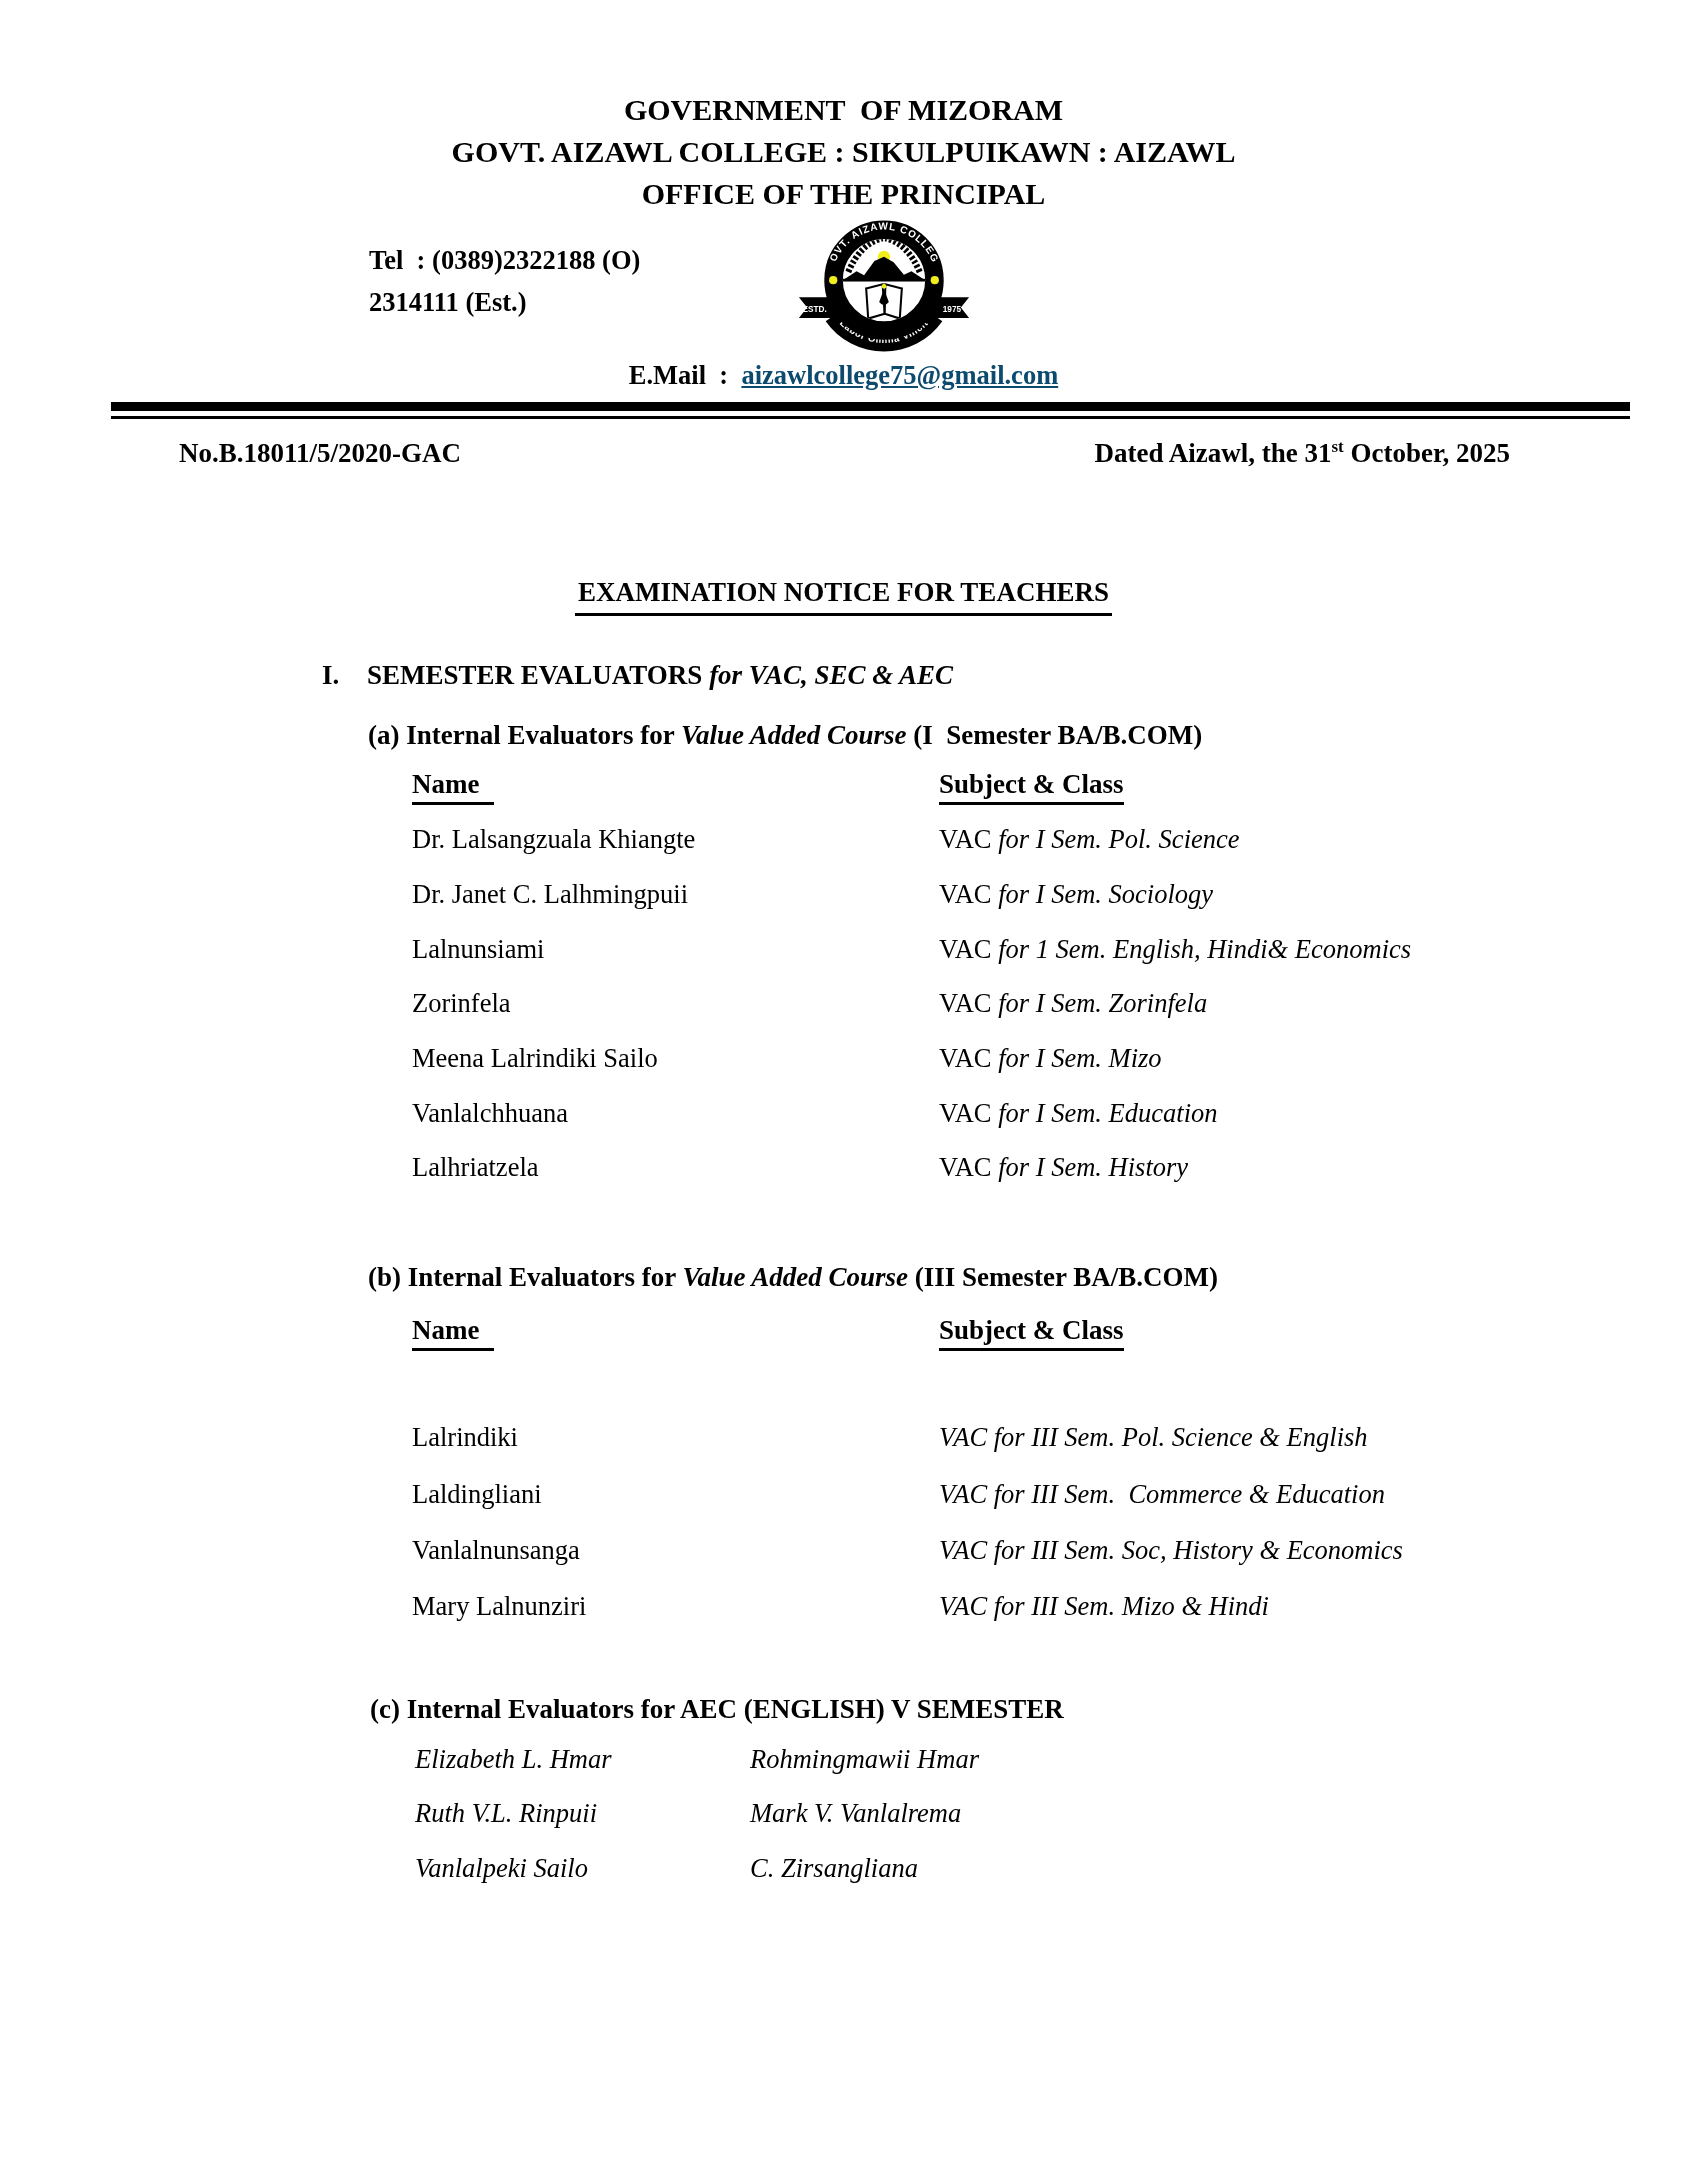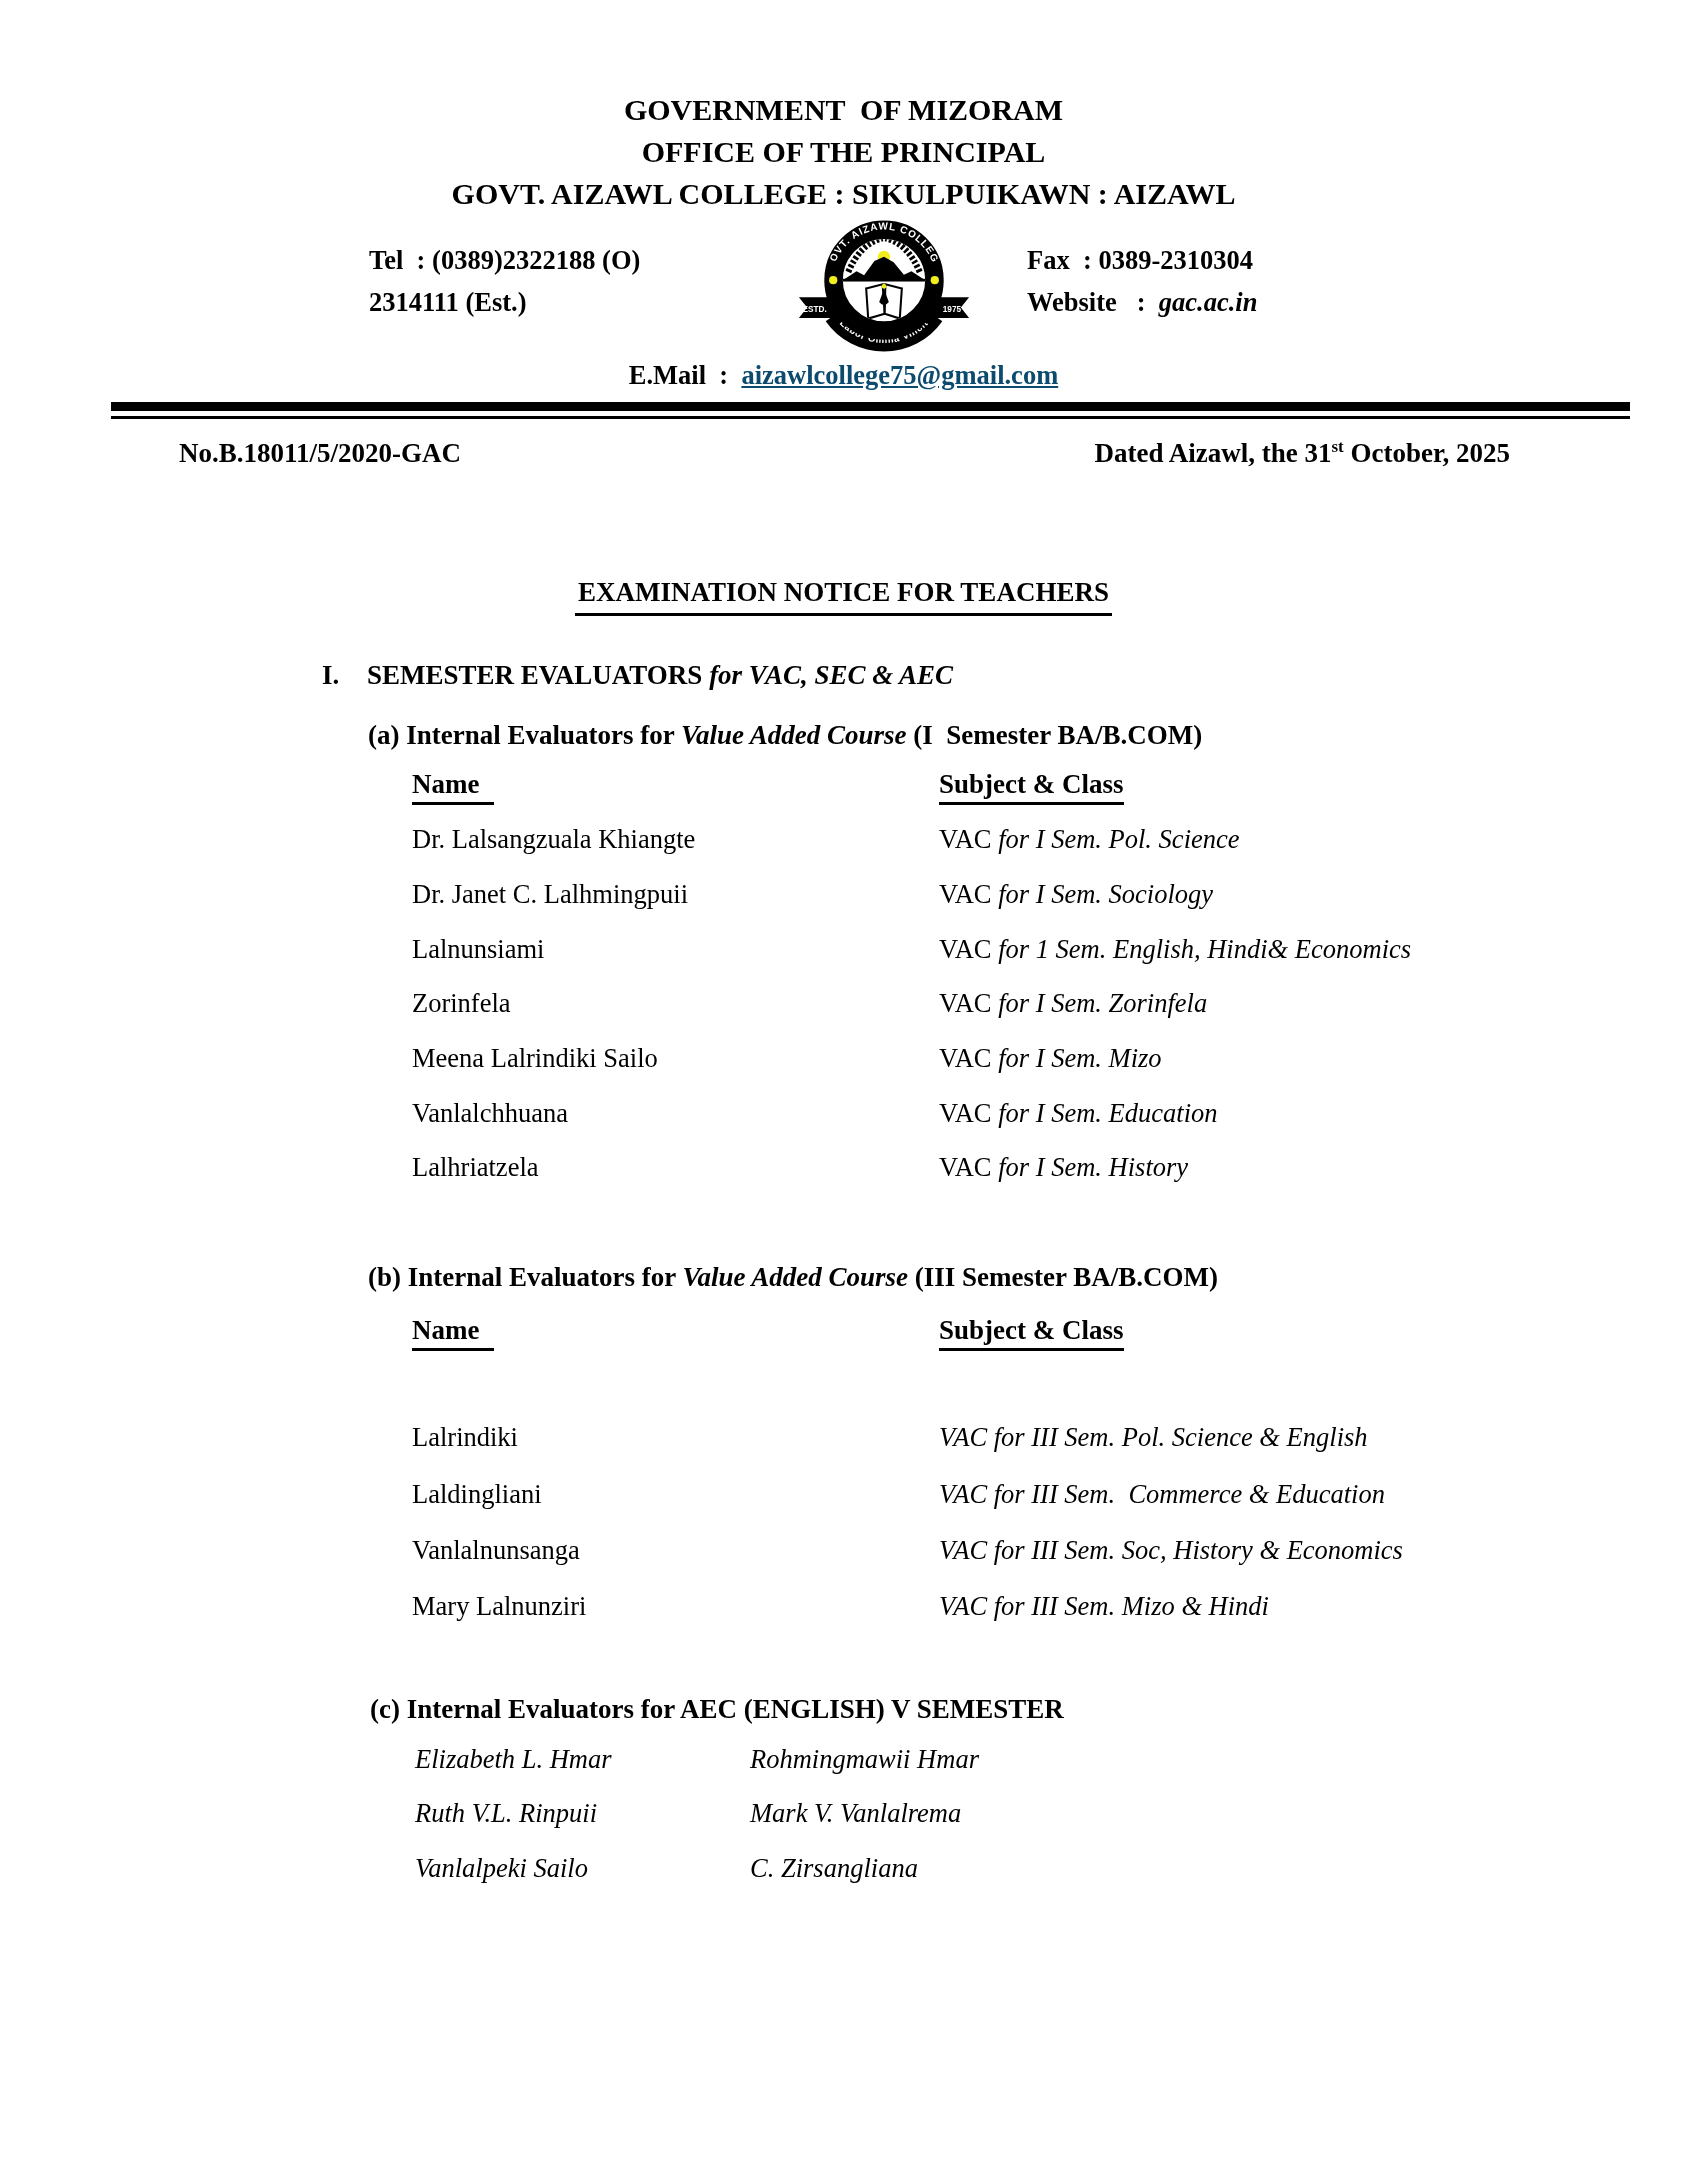--- a/index.html
+++ b/index.html
@@ -51,22 +51,22 @@
   .c-col1 { left:415px; }
   .c-col2 { left:750px; }
 </style>
 </head>
 <body>
 
 <div class="page">
 
   <div class="abs header-block">
     <div class="pre">GOVERNMENT  OF MIZORAM</div>
+    <div>GOVT. AIZAWL COLLEGE : SIKULPUIKAWN : AIZAWL</div>
     <div>OFFICE OF THE PRINCIPAL</div>
-    <div>GOVT. AIZAWL COLLEGE : SIKULPUIKAWN : AIZAWL</div>
   </div>
 
   <div class="abs contact tel-block">
     <div class="pre">Tel  : (0389)2322188 (O)</div>
     <div class="pre">2314111 (Est.)</div>
   </div>
 
   <svg class="abs" style="left:794px; top:217px;" width="180" height="151" viewBox="0 0 260 220">
 
     <g>
@@ -108,26 +108,20 @@
         <g>
           <path d="M 104 104 L 128 98 L 131 141 L 107 148 Z" fill="#fff" stroke="#000" stroke-width="3"></path>
           <path d="M 156 104 L 132 98 L 131 141 L 153 148 Z" fill="#fff" stroke="#000" stroke-width="3"></path>
           <circle cx="130" cy="101" r="3.5" fill="#f2ee1e"></circle>
           <path d="M 130 105 L 137 124 Q 130 133 123 124 Z" fill="#000"></path>
         </g>
       </g>
     </g>
   </svg>
 
-  <div class="abs contact fax-block">
-    <div class="pre">Fax  : 0389-2310304</div>
-    <div>
-      <span class="pre">Website   :  </span><span class="i">gac.ac.in</span>
-    </div>
-  </div>
 
   <div class="abs email-line">
     <span class="pre">E.Mail  :  </span><a href="#" class="email-link">aizawlcollege75@gmail.com</a>
   </div>
 
   <div class="abs rule-thick"></div>
   <div class="abs rule-thin"></div>
 
   <div class="abs ref-row">
     <span>No.B.18011/5/2020-GAC</span>

